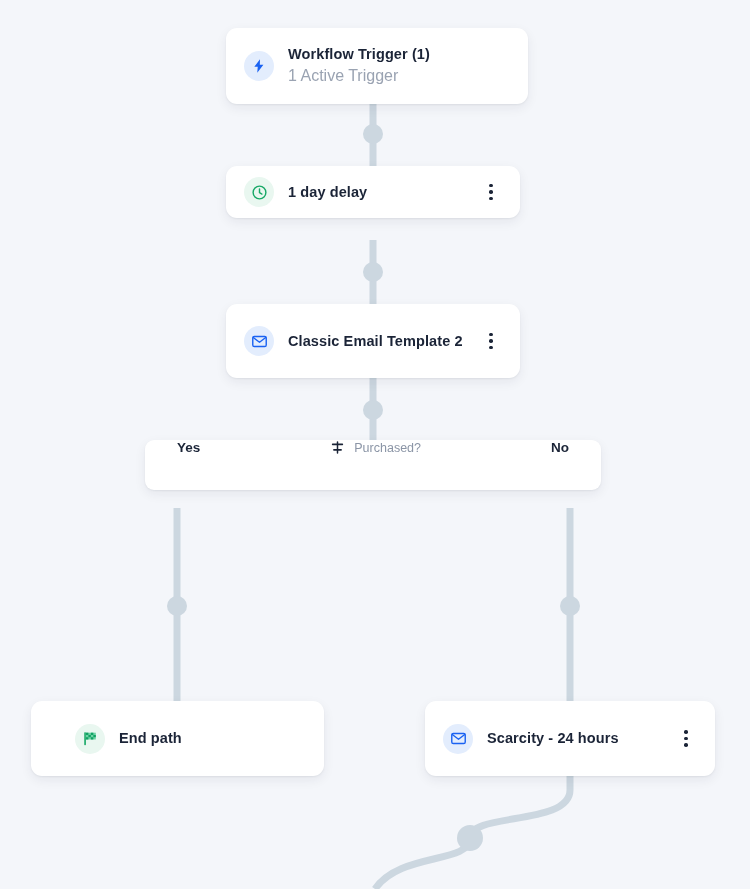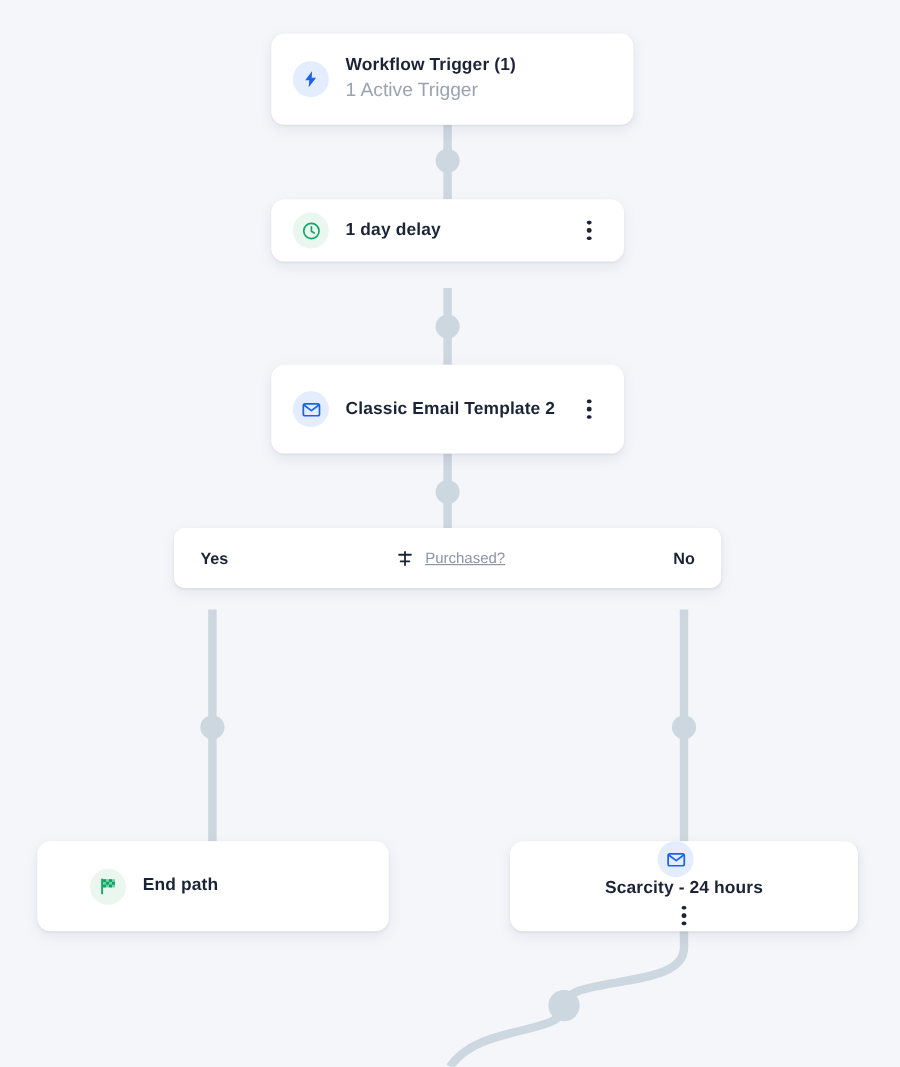--- a/index.html
+++ b/index.html
@@ -94,55 +94,54 @@
     height: 3.5px;
     border-radius: 50%;
     background: #1b2437;
   }
 
   
   #node-trigger  { left: 226px; top: 28px;  width: 302px; height: 76px; }
   #node-delay    { left: 226px; top: 166px; width: 294px; height: 52px; }
   #node-email    { left: 226px; top: 304px; width: 294px; height: 74px; }
   #node-endpath  { left: 31px;  top: 701px; width: 293px; height: 75px; padding-left: 44px; }
-  #node-scarcity { left: 425px; top: 701px; width: 290px; height: 75px; flex-direction: column; }
+  #node-scarcity { left: 425px; top: 701px; width: 290px; height: 75px; }
 
   
   #branch-bar {
     position: absolute;
     left: 145px;
     top: 440px;
     width: 456px;
     height: 50px;
     background: #ffffff;
     border-radius: 9px;
     box-shadow: 0 1px 2px rgba(23, 35, 58, 0.06),
                 0 4px 12px rgba(23, 35, 58, 0.07);
     display: flex;
-    align-items: center;
-    padding: 0 22px;
+    align-items: flex-start;
+    padding: 0 32px;
   }
   .branch-side {
     font-size: 13.5px;
     font-weight: bold;
     color: #1b2437;
     white-space: nowrap;
   }
   #branch-center {
     flex: 1 1 auto;
     display: flex;
     align-items: center;
     justify-content: center;
     gap: 9px;
   }
   #branch-label {
     font-size: 12.5px;
     color: #8b95a6;
     white-space: nowrap;
-    text-decoration: underline;
   }
 
   
   .glyph { display: block; }
 </style>
 </head>
 <body>
 
 <div id="canvas">
 

